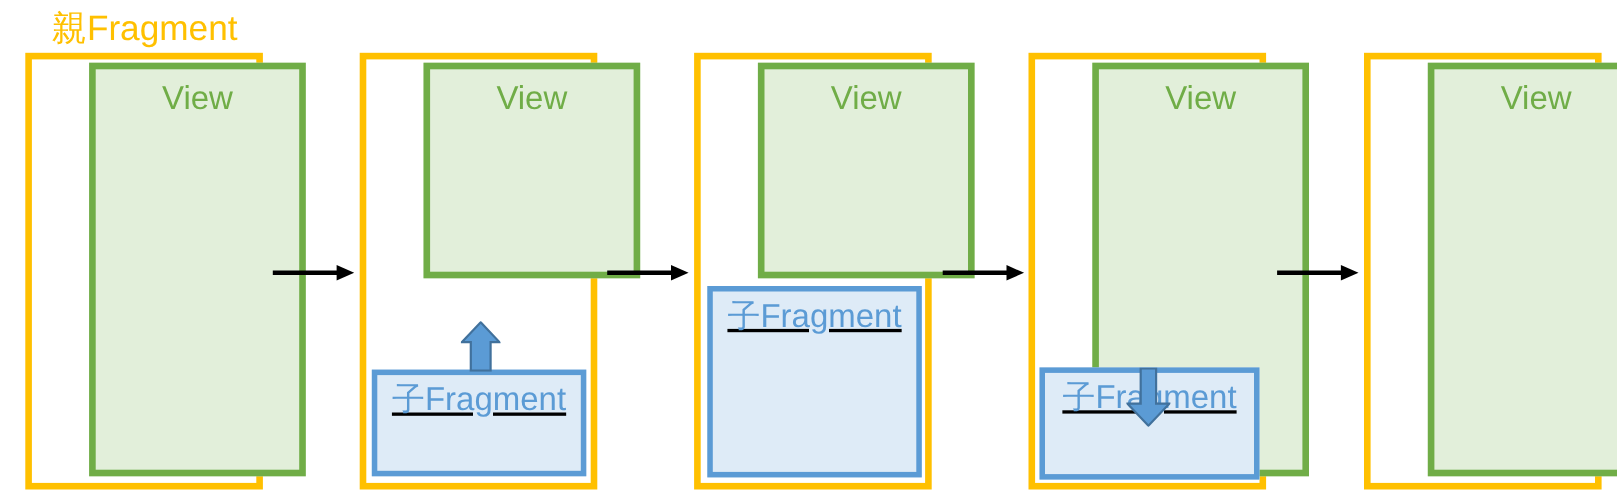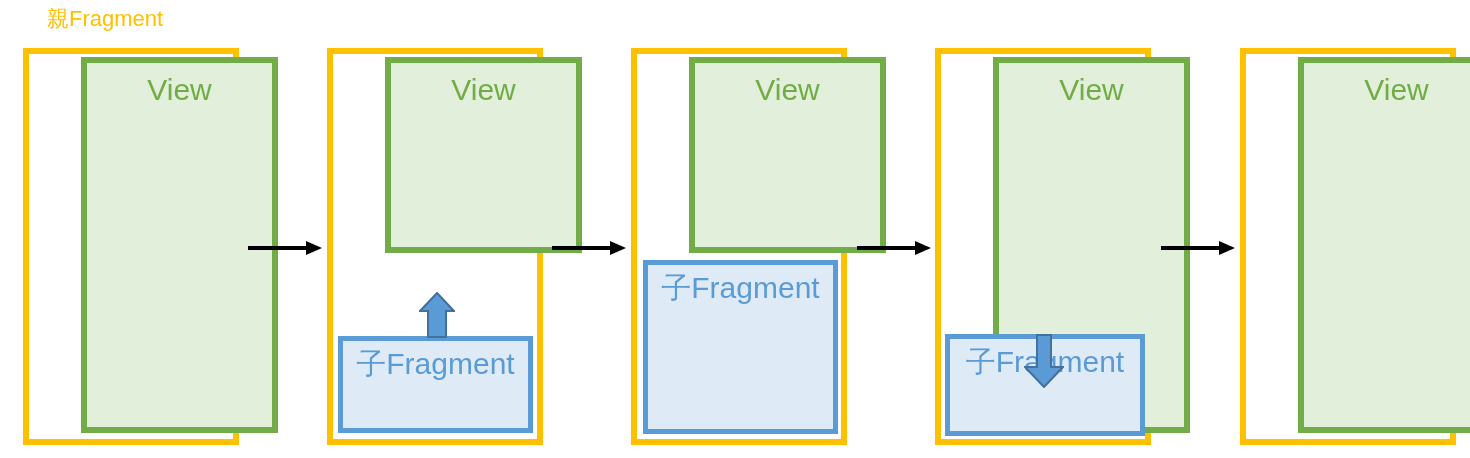--- a/index.html
+++ b/index.html
@@ -8,21 +8,21 @@
     width: 1470px;
     height: 458px;
     background: #ffffff;
     font-family: "Liberation Sans", sans-serif;
     overflow: hidden;
   }
   .diagram-title {
     position: absolute;
     left: 47px;
     top: 6px;
-    font-size: 22px;
+    font-size: 32px;
     line-height: 1.2;
     color: var(--gold);
     white-space: nowrap;
   }
   .panel {
     position: absolute;
     top: 48px;
     width: 216px;
     height: 397px;
     box-sizing: border-box;
@@ -54,20 +54,21 @@
     line-height: 1.15;
     color: var(--green);
   }
 
   .child-box {
     position: absolute;
     box-sizing: border-box;
     border: 5px solid var(--blue);
     background: var(--blue-fill);
     text-align: center;
+    text-decoration: underline;
   }
   .p2 .child-box { left: 5px; top: 282px; width: 195px; height: 97px; }
   .p3 .child-box { left: 6px; top: 206px; width: 195px; height: 174px; }
   .p4 .child-box { left: 4px; top: 280px; width: 200px; height: 102px; }
   .child-label {
     padding-top: 6px;
     font-size: 30px;
     line-height: 1.15;
     color: var(--blue);
     white-space: nowrap;

